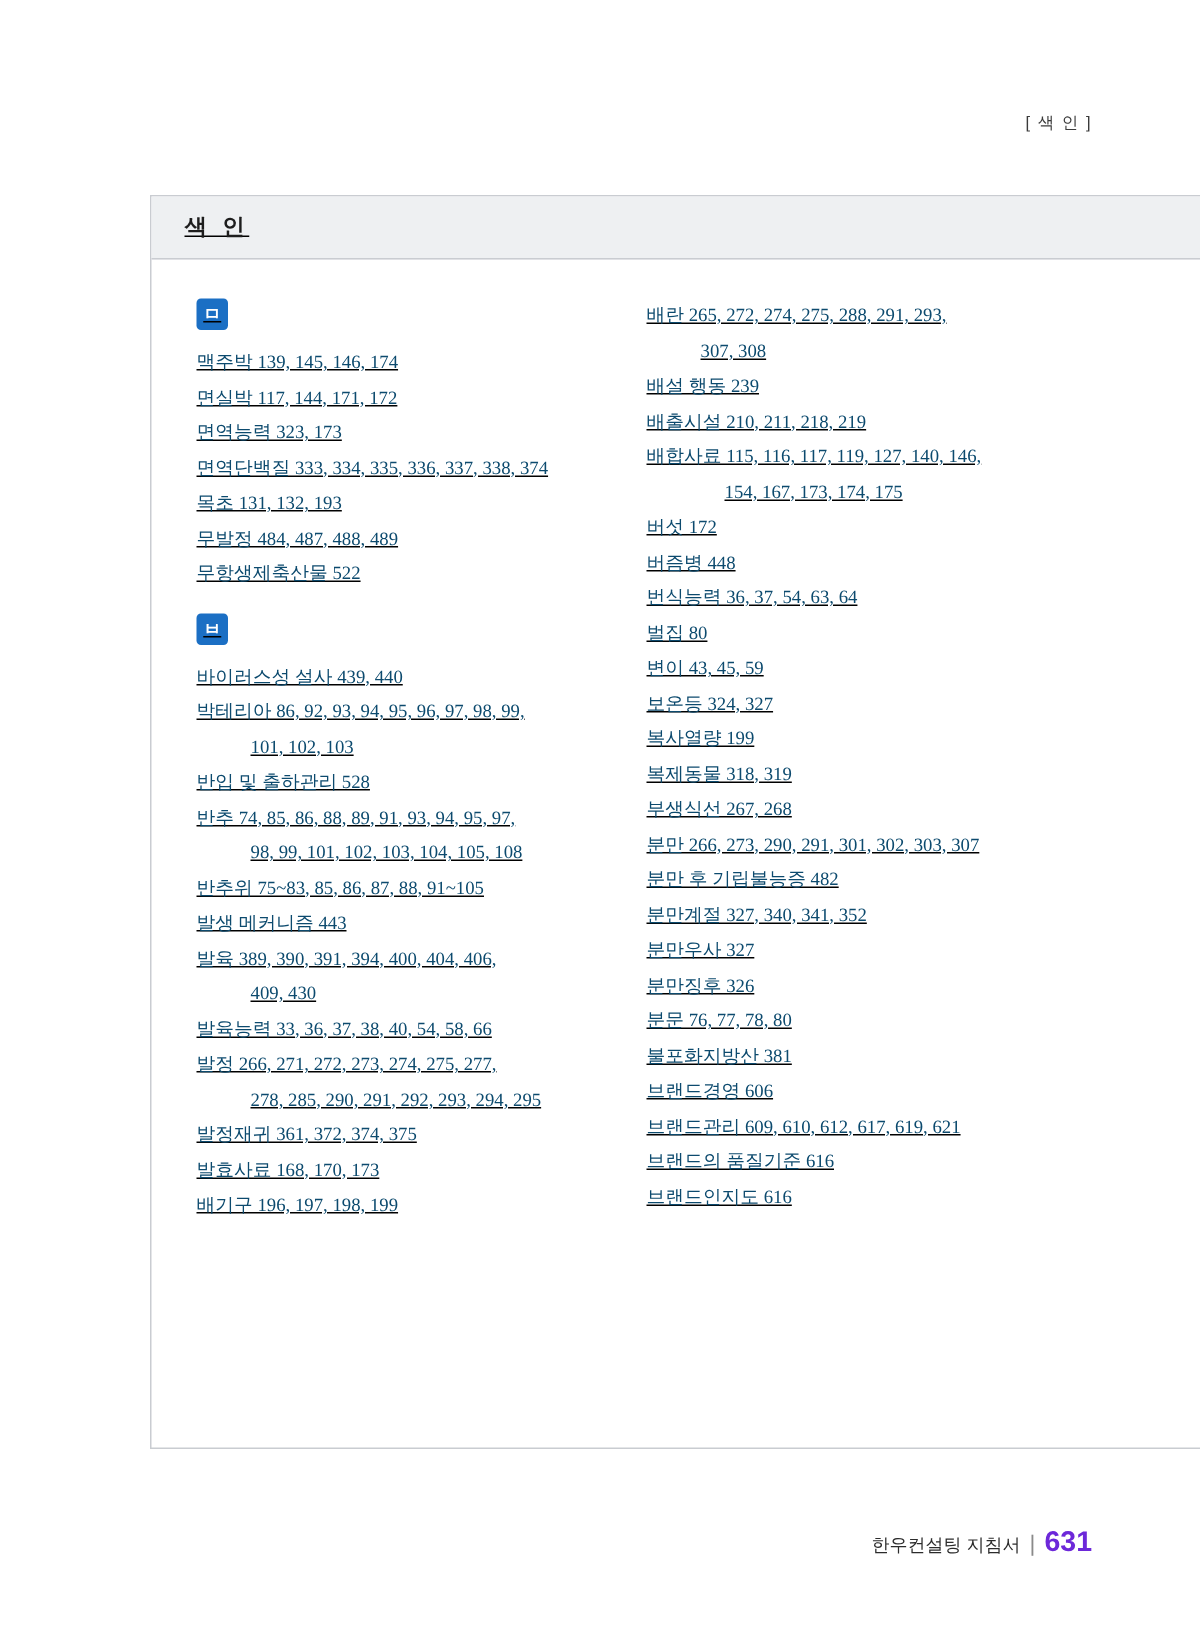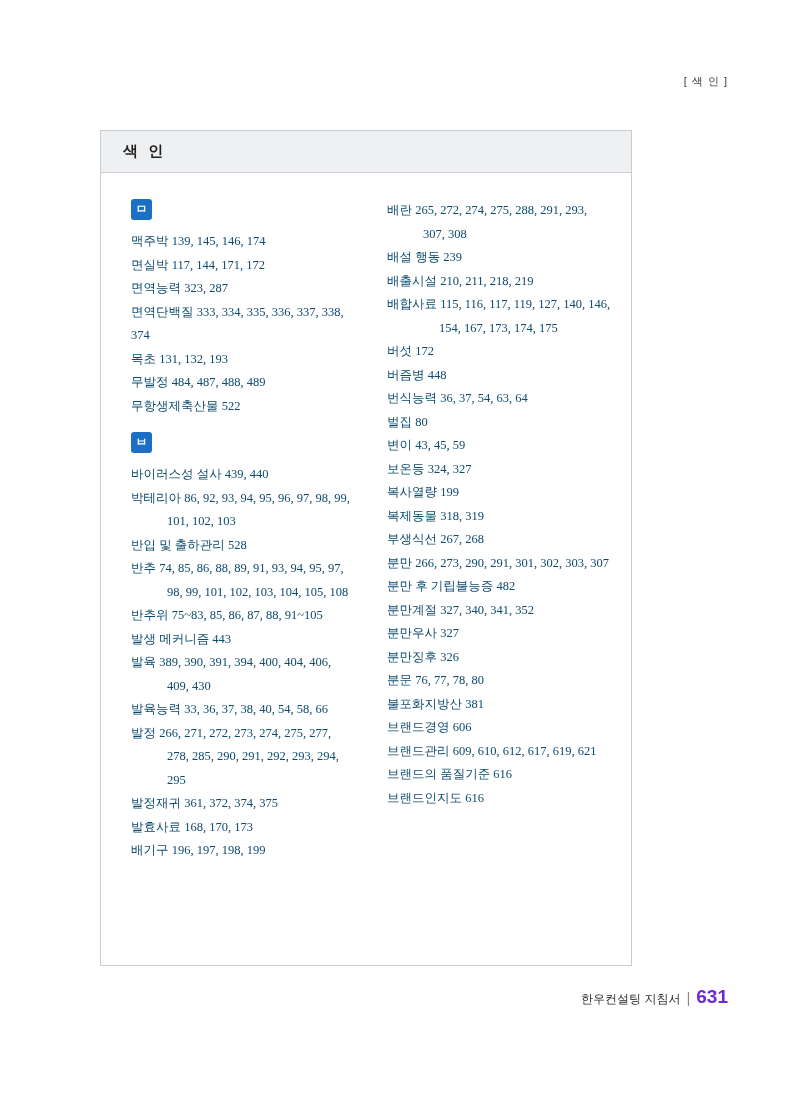--- a/index.html
+++ b/index.html
@@ -18,23 +18,24 @@
     position: absolute;
     top: 74px; right: 72px;
     font-size: 11px;
     letter-spacing: 1px;
     color: #3b3b3b;
     font-family: Liberation Sans, sans-serif;
   }
   .index-frame {
     position: absolute;
     left: 100px; top: 130px;
-    width: 532px; height: 836px;
+    width: 701px; height: 836px;
     border: 1px solid #c9ccd1;
     background: #ffffff;
+    text-decoration: underline;
   }
   .index-title-bar {
     height: 42px;
     background: #eef0f2;
     border-bottom: 1px solid #c9ccd1;
     display: flex;
     align-items: center;
     padding-left: 22px;
   }
   .index-title {
@@ -72,21 +73,21 @@
     color: #0c4a6e;
     padding-left: 12px;
     text-indent: 0;
   }
   .entry .cont {
     display: block;
     padding-left: 36px;
   }
   .footer {
     position: absolute;
-    right: 72px; bottom: 88px;
+    right: 72px; bottom: 56px;
     display: flex;
     align-items: baseline;
     gap: 6px;
     font-family: "Liberation Sans", sans-serif;
   }
   .footer-label {
     font-size: 12px;
     color: #2b2b2b;
   }
   .footer-sep {
@@ -113,21 +114,21 @@
     </div>
 
     <div class="columns">
 
       <div class="col">
 
         <div class="letter-badge first">ㅁ</div>
 
         <div class="entry">맥주박 139, 145, 146, 174</div>
         <div class="entry">면실박 117, 144, 171, 172</div>
-        <div class="entry">면역능력 323, 287</div>
+        <div class="entry">면역능력 323, 173</div>
         <div class="entry">면역단백질 333, 334, 335, 336, 337, 338, 374</div>
         <div class="entry">목초 131, 132, 193</div>
         <div class="entry">무발정 484, 487, 488, 489</div>
         <div class="entry">무항생제축산물 522</div>
 
         <div class="letter-badge">ㅂ</div>
 
         <div class="entry">바이러스성 설사 439, 440</div>
 
         <div class="entry">

